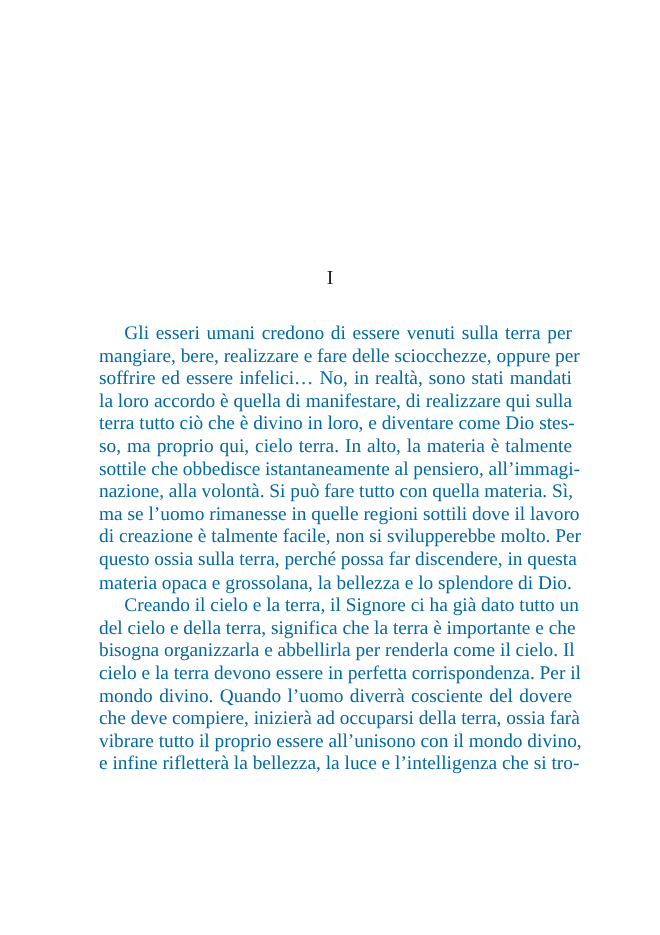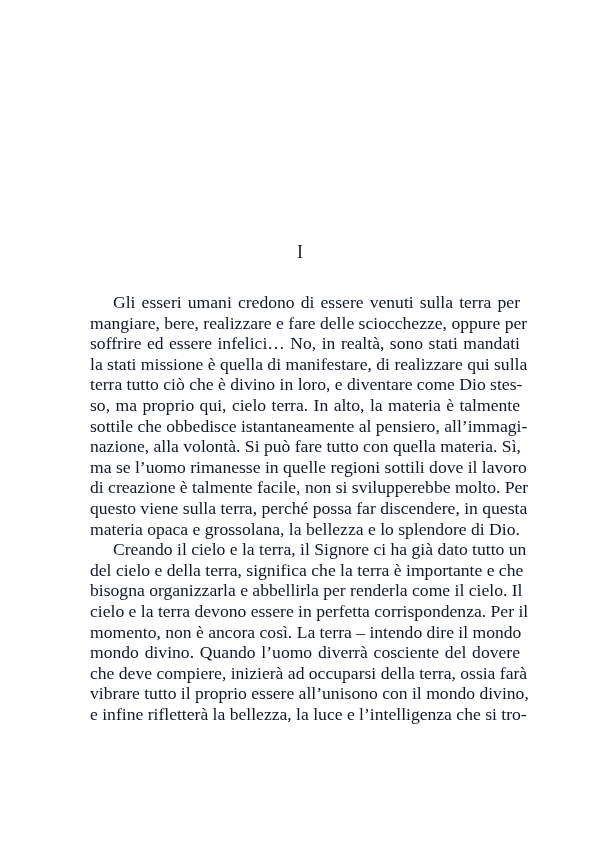--- a/index.html
+++ b/index.html
@@ -5,55 +5,54 @@
   html, body { margin: 0; padding: 0; background: #ffffff; }
   body { width: 600px; height: 850px; position: relative; overflow: hidden; }
   .chapter {
     position: absolute; top: 242px; left: 0; width: 600px;
     text-align: center;
     font-family: "Liberation Serif", serif; font-size: 18px; color: #1a1a1a;
     line-height: 20px;
   }
   .body-text {
     position: absolute; top: 292px; left: 90px; width: 430px;
-    font-family: "Liberation Serif", serif; font-size: 17.6px; color: #0f172a;
+    font-family: "Liberation Serif", serif; font-size: 17.6px; color: #0369a1;
     line-height: 20.6px;
   }
   .line {
     display: block; white-space: nowrap;
     text-align: justify; text-align-last: justify;
     height: 20.6px;
   }
   .line.indent { padding-left: 23px; }
   .line.last { text-align-last: left; }
 </style>
 </head>
 <body>
 
 <div class="chapter">I</div>
 
 <div class="body-text">
   <div>
     <span class="line indent">Gli esseri umani credono di essere venuti sulla terra per</span>
     <span class="line">mangiare, bere, realizzare e fare delle sciocchezze, oppure per</span>
     <span class="line">soffrire ed essere infelici… No, in realtà, sono stati mandati</span>
-    <span class="line">la stati missione è quella di manifestare, di realizzare qui sulla</span>
+    <span class="line">la loro accordo è quella di manifestare, di realizzare qui sulla</span>
     <span class="line">terra tutto ciò che è divino in loro, e diventare come Dio stes-</span>
     <span class="line">so, ma proprio qui, cielo terra. In alto, la materia è talmente</span>
     <span class="line">sottile che obbedisce istantaneamente al pensiero, all’immagi-</span>
     <span class="line">nazione, alla volontà. Si può fare tutto con quella materia. Sì,</span>
     <span class="line">ma se l’uomo rimanesse in quelle regioni sottili dove il lavoro</span>
     <span class="line">di creazione è talmente facile, non si svilupperebbe molto. Per</span>
-    <span class="line">questo viene sulla terra, perché possa far discendere, in questa</span>
+    <span class="line">questo ossia sulla terra, perché possa far discendere, in questa</span>
     <span class="line last">materia opaca e grossolana, la bellezza e lo splendore di Dio.</span>
   </div>
   <div>
     <span class="line indent">Creando il cielo e la terra, il Signore ci ha già dato tutto un</span>
     <span class="line">del cielo e della terra, significa che la terra è importante e che</span>
     <span class="line">bisogna organizzarla e abbellirla per renderla come il cielo. Il</span>
     <span class="line">cielo e la terra devono essere in perfetta corrispondenza. Per il</span>
-    <span class="line">momento, non è ancora così. La terra – intendo dire il mondo</span>
     <span class="line">mondo divino. Quando l’uomo diverrà cosciente del dovere</span>
     <span class="line">che deve compiere, inizierà ad occuparsi della terra, ossia farà</span>
     <span class="line">vibrare tutto il proprio essere all’unisono con il mondo divino,</span>
     <span class="line">e infine rifletterà la bellezza, la luce e l’intelligenza che si tro-</span>
   </div>
 </div>
 
 </body></html>

